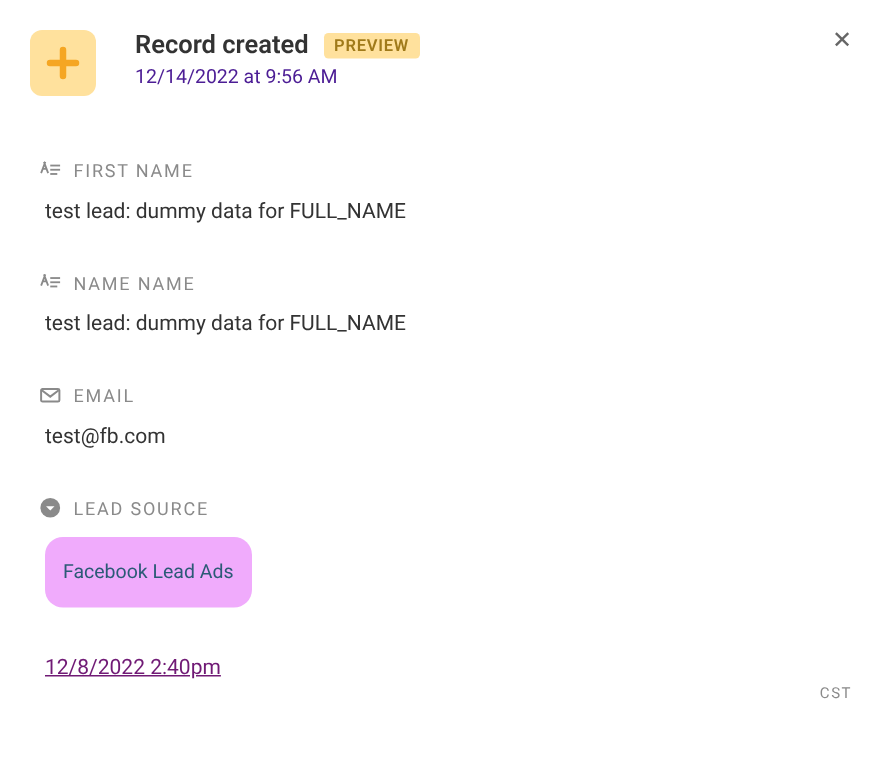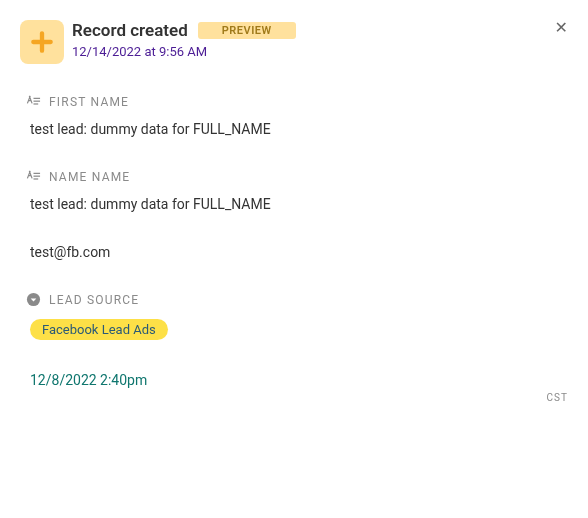--- a/index.html
+++ b/index.html
@@ -8,22 +8,22 @@
       height: 518px;
       font-family: -apple-system, BlinkMacSystemFont, "Segoe UI", Roboto, Helvetica, Arial, sans-serif;
       background: #fff;
       padding: 20px 20px 20px 20px;
       position: relative;
       color: #1d1d1d;
     }
     .header {
       display: flex;
       align-items: flex-start;
-      gap: 8px;
-      margin-bottom: 30px;
+      gap: 26px;
+      margin-bottom: 42px;
     }
     .header-icon {
       width: 44px;
       height: 44px;
       background: #ffe19d;
       border-radius: 8px;
       display: flex;
       align-items: center;
       justify-content: center;
       flex-shrink: 0;
@@ -39,21 +39,21 @@
       font-size: 17px;
       font-weight: 600;
       color: #333;
     }
     .badge {
       background: #ffe19d;
       color: #a07a1a;
       font-size: 11px;
       font-weight: 600;
       letter-spacing: 0.5px;
-      padding: 2px 24px;
+      padding: 2px 7px;
       border-radius: 3px;
     }
     .timestamp {
       color: #4c1d95;
       font-size: 13px;
       margin-top: 4px;
     }
     .close-btn {
       position: absolute;
       top: 18px;
@@ -81,32 +81,33 @@
       margin-bottom: 12px;
     }
     .field-label svg { flex-shrink: 0; }
     .field-value {
       font-size: 14px;
       color: #333;
       padding-left: 4px;
     }
     .tag {
       display: inline-block;
-      background: #fde047;
+      background: #f0abfc;
       color: #2b5a76;
       font-size: 13px;
-      padding: 3px 12px;
+      padding: 16px 12px;
       border-radius: 12px;
       margin-left: 4px;
     }
     .date-val {
       font-size: 14px;
-      color: #0f766e;
+      color: #701a75;
       padding-left: 4px;
       margin-bottom: 4px;
+      text-decoration: underline;
     }
     .tz {
       font-size: 10px;
       letter-spacing: 1px;
       color: #8a8a8a;
       padding-left: 4px;
       text-align: right;
     }
   </style>
 </head>
@@ -151,20 +152,27 @@
       <rect x="8" y="4" width="7" height="1.3"></rect>
         <rect x="8" y="7" width="7" height="1.3"></rect>
         <rect x="8" y="10" width="5" height="1.3"></rect>
     </svg>
     <span>NAME NAME</span>
   </div>
   <div class="field-value">test lead: dummy data for FULL_NAME</div>
 </div>
 
 <div class="field">
+  <div class="field-label">
+    <svg width="15" height="15" viewBox="0 0 16 16" fill="none" stroke="#8a8a8a" stroke-width="1.4">
+      <rect x="1.5" y="3.5" width="13" height="9" rx="1"></rect>
+      <path d="M2 4.5 L8 9 L14 4.5"></path>
+    </svg>
+    <span>EMAIL</span>
+  </div>
   <div class="field-value">test@fb.com</div>
 </div>
 
 <div class="field">
   <div class="field-label">
     <svg width="15" height="15" viewBox="0 0 16 16">
       <circle cx="8" cy="8" r="7" fill="#8a8a8a"></circle>
       <path d="M5 7 L8 10 L11 7 Z" fill="#fff"></path>
     </svg>
     <span>LEAD SOURCE</span>

